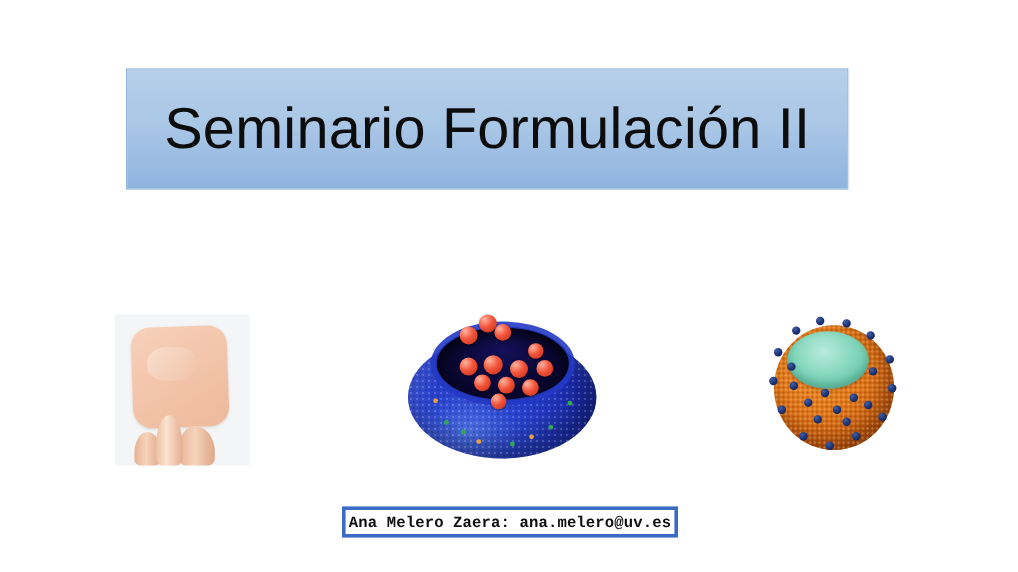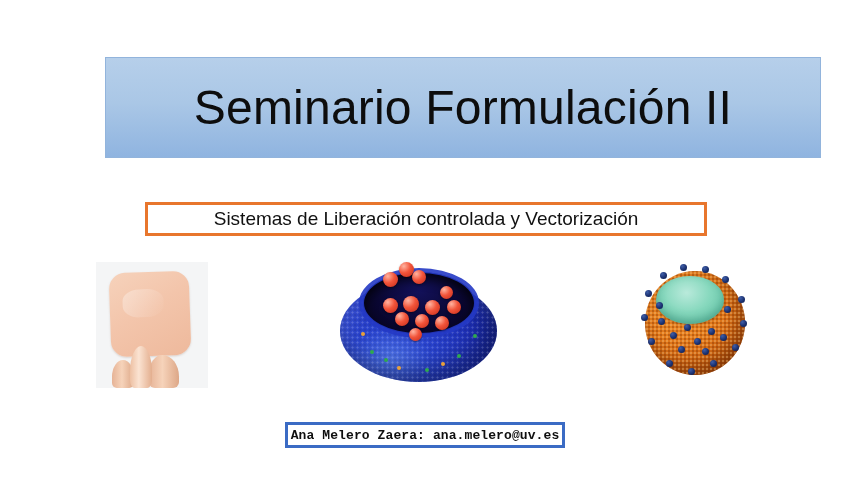--- a/index.html
+++ b/index.html
@@ -16,21 +16,21 @@
     height: 477px;
     background: #ffffff;
     overflow: hidden;
   }
 
   
   #title-banner {
     position: absolute;
     left: 105px;
     top: 57px;
-    width: 716px;
+    width: 602px;
     height: 101px;
     box-sizing: border-box;
     border: 1px solid #92b4dc;
     background: linear-gradient(to bottom, #b6cfea 0%, #aac7e6 45%, #8fb4e0 100%);
     display: flex;
     align-items: center;
     justify-content: center;
   }
   #title-text {
     font-size: 48px;
@@ -241,23 +241,20 @@
 </style>
 </head>
 <body>
 
 <div id="slide">
 
   <div id="title-banner">
     <span id="title-text">Seminario Formulación II</span>
   </div>
 
-  <div id="subtitle-box">
-    <span id="subtitle-text">Sistemas de Liberación controlada y Vectorización</span>
-  </div>
 
   <div id="figures">
 
     <div class="figure" id="fig-patch">
       <div class="patch-sq"></div>
       <div class="finger f-left"></div>
       <div class="finger f-right"></div>
       <div class="finger f-main"></div>
     </div>
 

